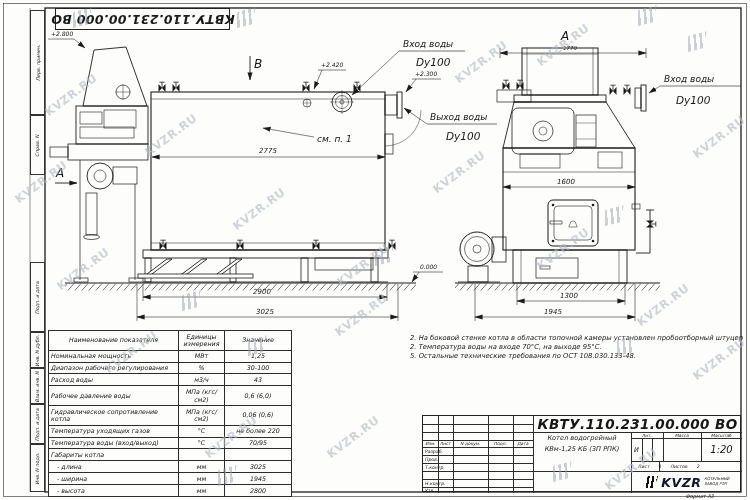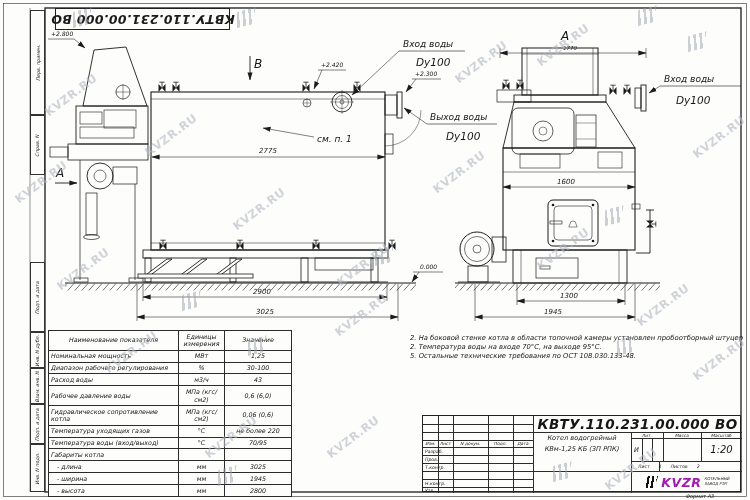--- a/index.html
+++ b/index.html
@@ -42,21 +42,21 @@
   .numband{left:110px;top:0;width:209px;height:16px;display:flex;align-items:center;justify-content:center;
         font:italic 600 13.5px "DejaVu Sans",sans-serif;letter-spacing:.4px}
   .pname{left:110px;top:17px;width:98px;text-align:center;font:italic 6.6px/1.7 "DejaVu Sans",sans-serif}
   .h5{font-size:4.3px;text-align:center}
   .r5{font-size:4.6px}
   .listrow{left:208px;top:45px;width:111px;height:10px;display:flex;align-items:center;gap:9px;
         padding-left:7px;font:italic 4.6px "DejaVu Sans",sans-serif}
   .logorow{left:208px;top:55px;width:111px;height:22px;display:flex;align-items:center;justify-content:center;gap:3px}
   .logomark{width:15px;height:12px;background:repeating-linear-gradient(100deg,#111 0 2.2px,transparent 2.2px 4.6px);
         clip-path:polygon(30% 0,100% 0,70% 100%,0 100%)}
-  .logotxt{font:italic 800 12.5px "DejaVu Sans",sans-serif;color:#a21caf;letter-spacing:.5px}
+  .logotxt{font:italic 800 12.5px "DejaVu Sans",sans-serif;color:#0f172a;letter-spacing:.5px}
   .companytxt{font:italic 3.9px/1.25 "DejaVu Sans",sans-serif;color:#222}
   .fmt{left:658px;top:492.5px;width:84px;text-align:center;font:italic 5px "DejaVu Sans",sans-serif;color:#222}
   
   .wmlayer{position:absolute;inset:0;pointer-events:none}
   .wm{position:absolute;font:700 11.5px "DejaVu Sans",sans-serif;color:#b4bac2;opacity:.62;
       transform:rotate(-37deg);letter-spacing:.6px;white-space:nowrap}
   .wm-mark{position:absolute;width:26px;height:16px;opacity:.5;
       background:repeating-linear-gradient(100deg,#9aa1ab 0 2.6px,transparent 2.6px 6px);
       clip-path:polygon(28% 0,100% 0,72% 100%,0 100%);transform:rotate(-14deg)}
 </style>

